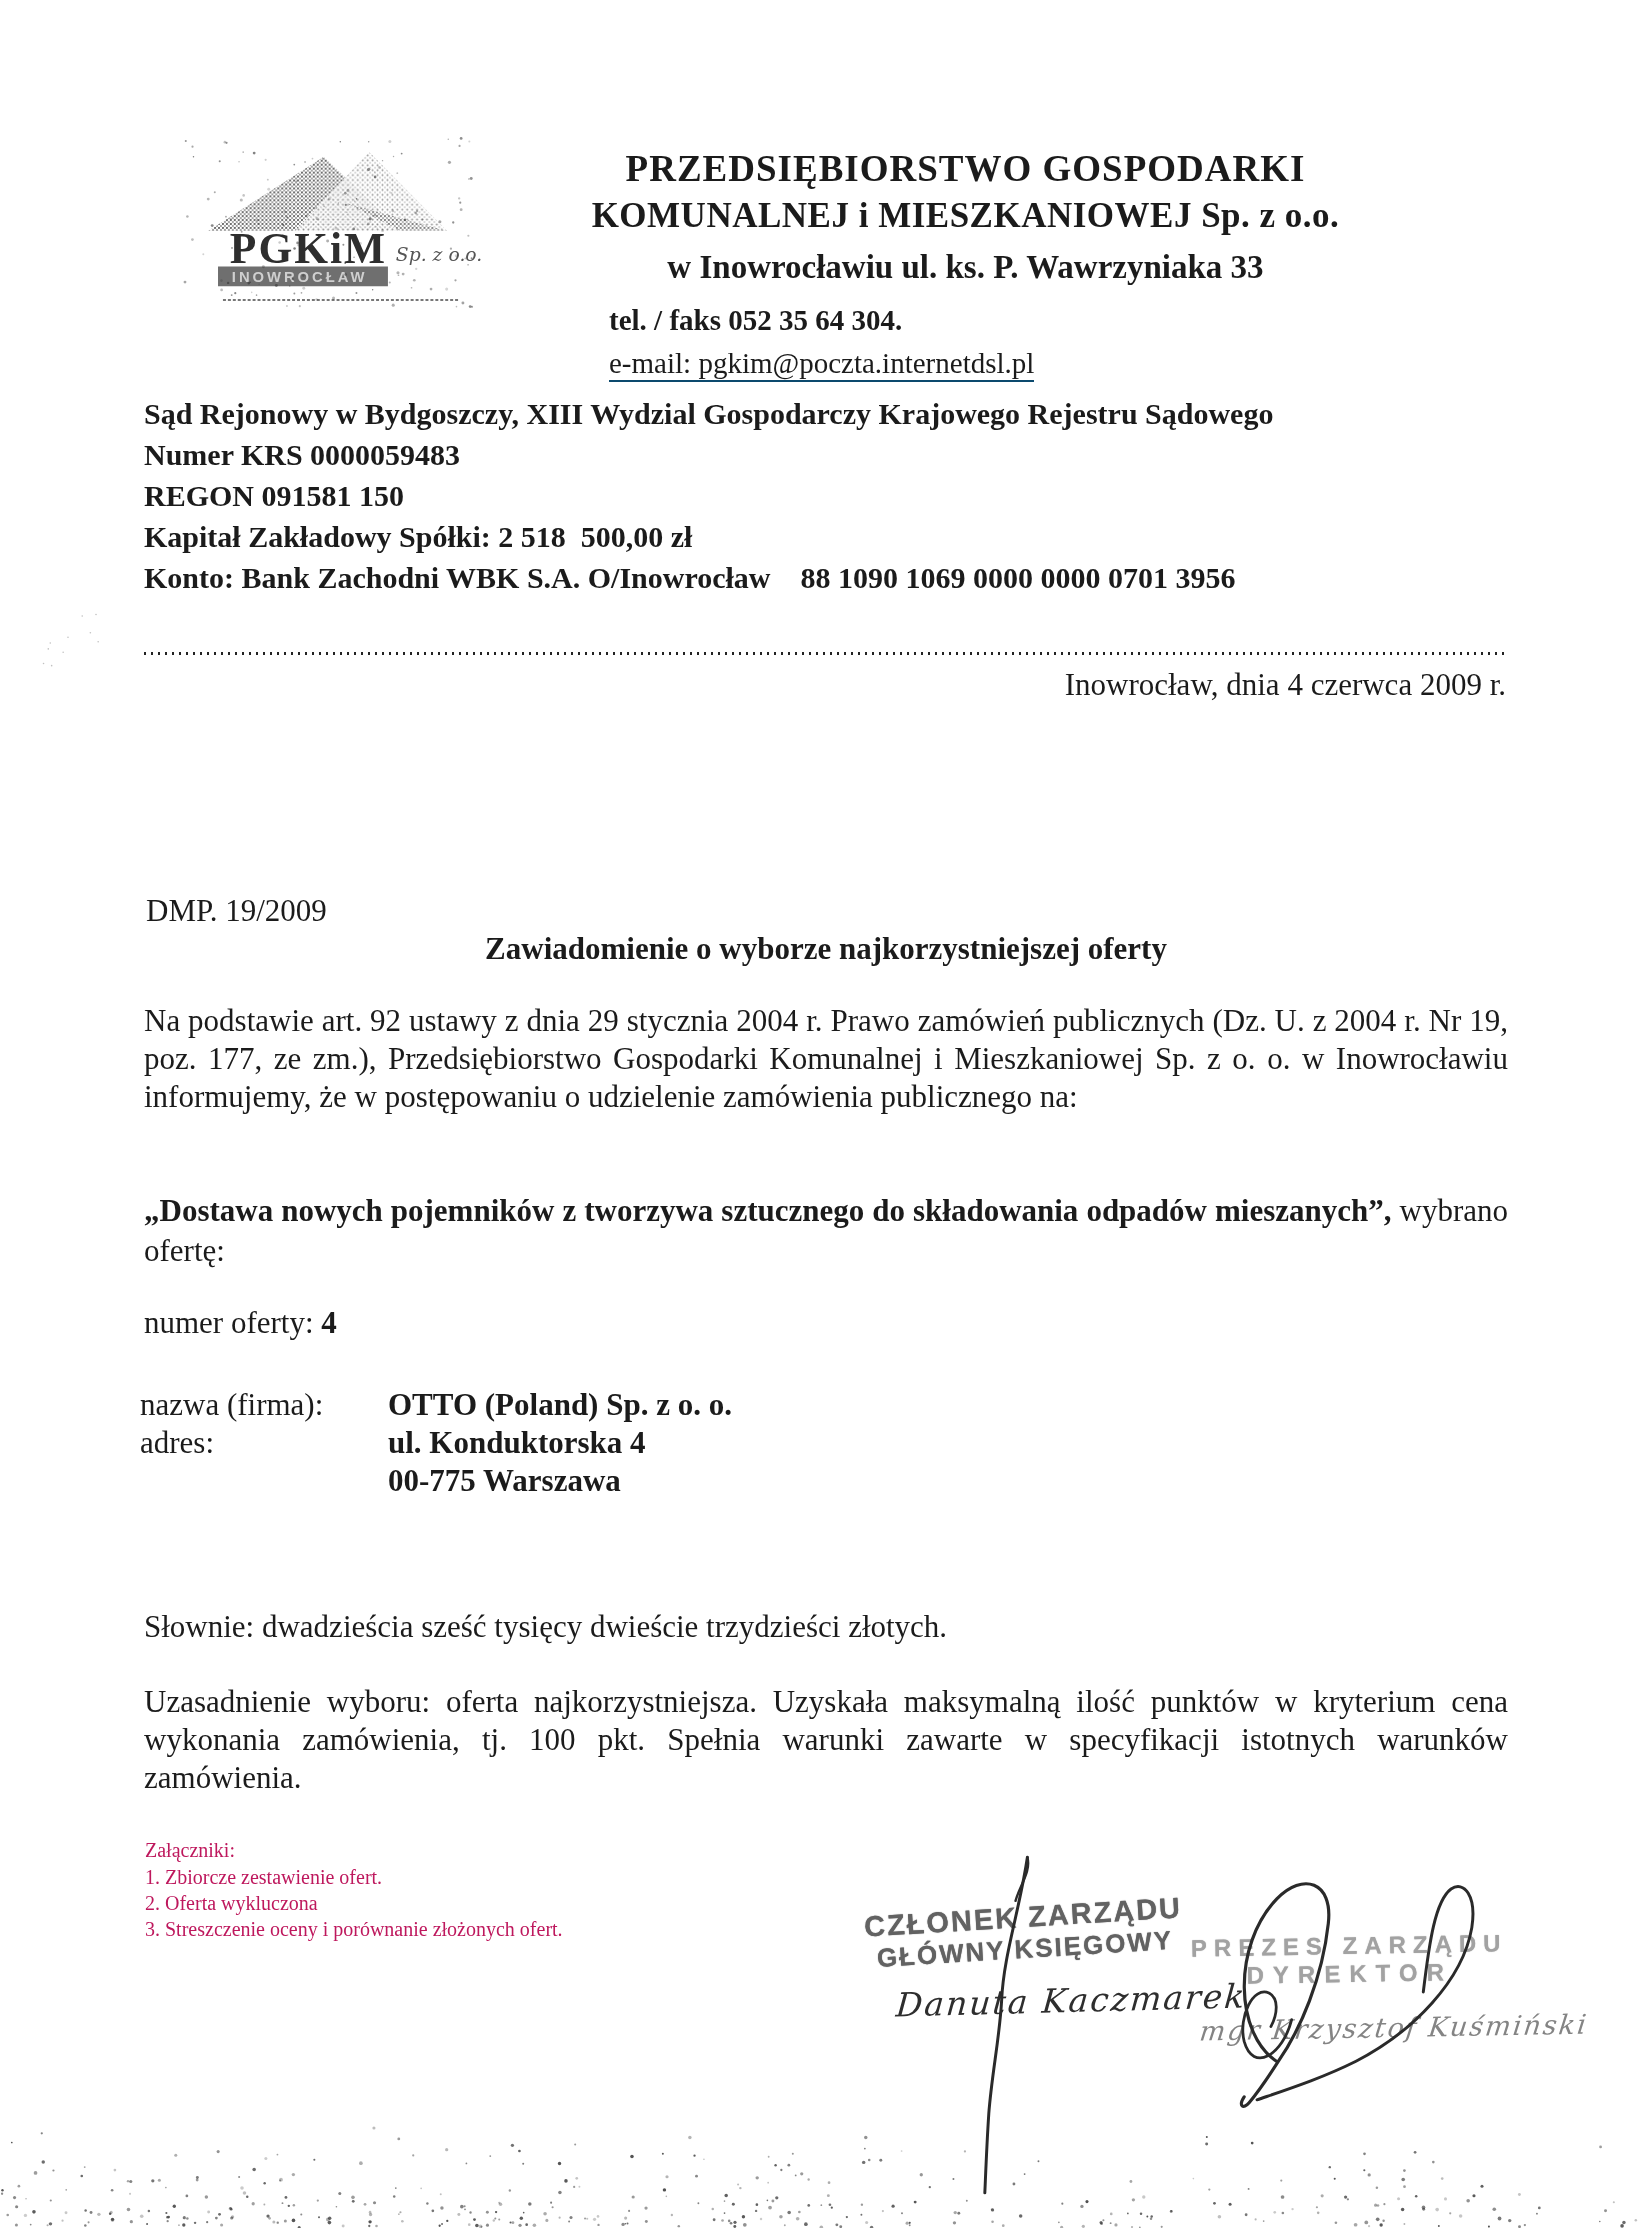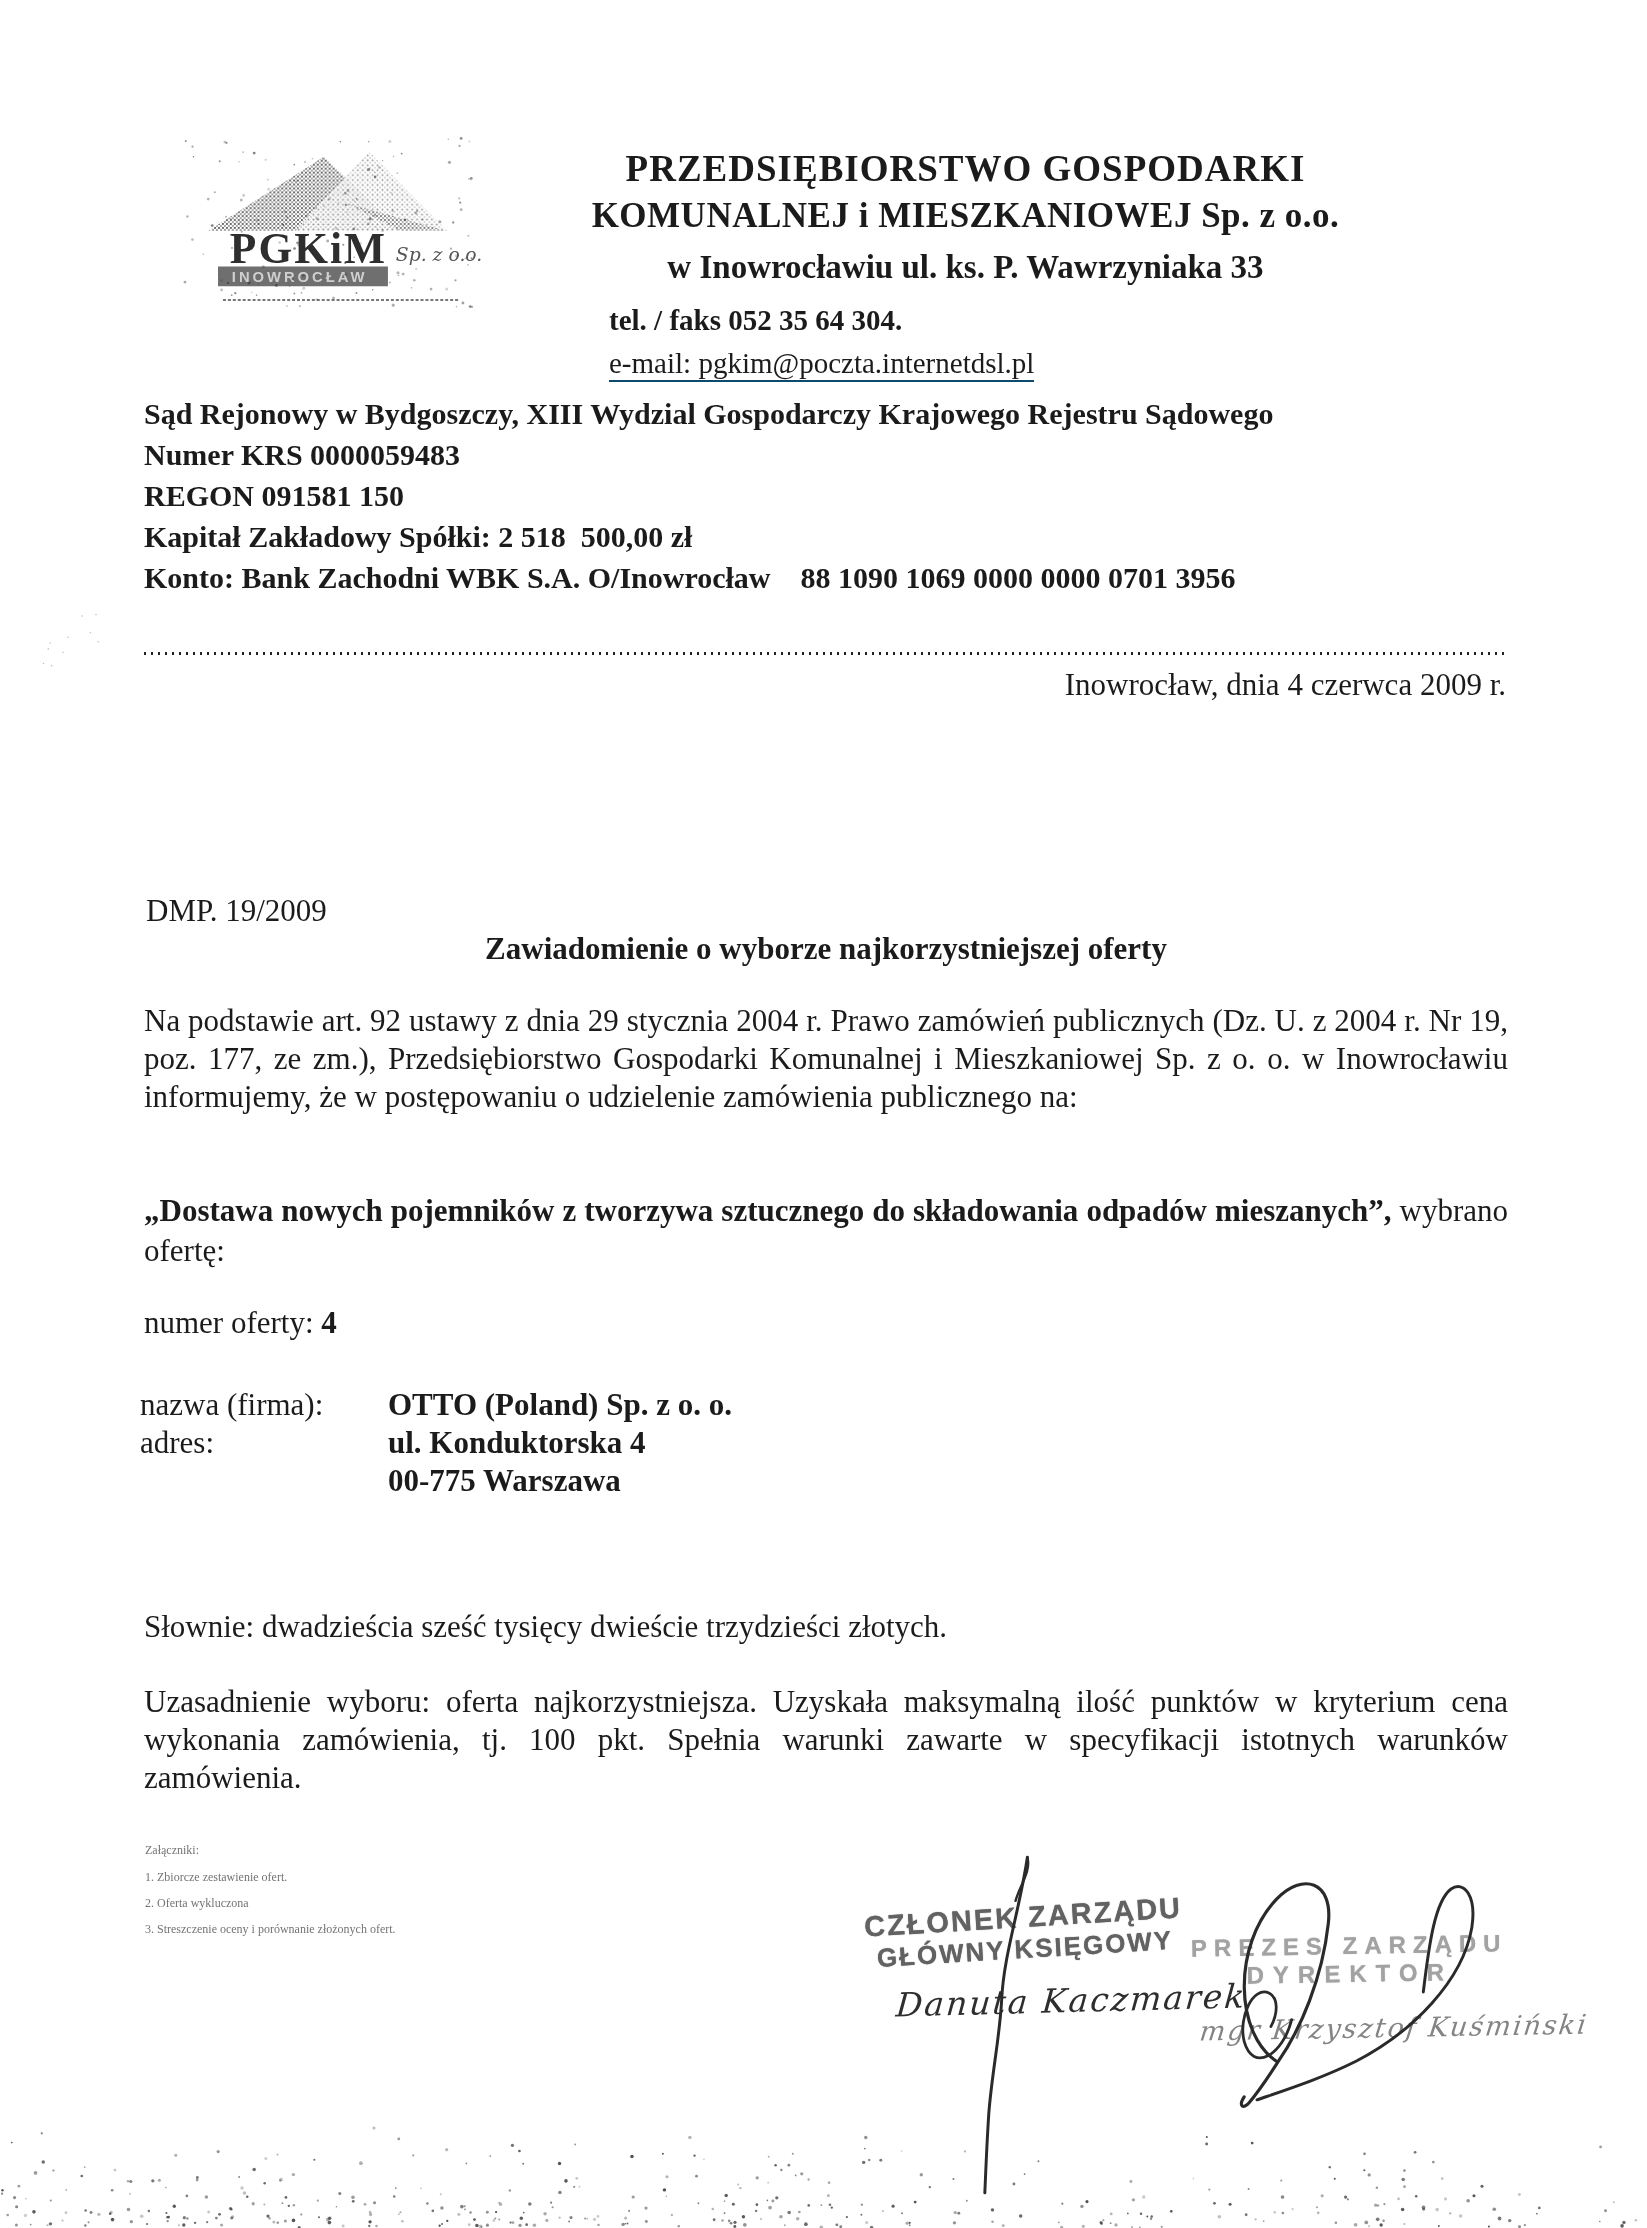--- a/index.html
+++ b/index.html
@@ -40,21 +40,21 @@
   .subject{left:144px;top:1191px;width:1364px;font-size:31px;line-height:40px;text-align:justify;}
   .offer-number{left:144px;top:1305px;font-size:31px;}
   .offer-ident{left:140px;top:1386px;width:1364px;font-size:31px;}
   .offer-ident .row{line-height:38px;}
   .kv-label{display:inline-block;width:248px;}
   .price{left:144px;top:1534px;font-size:31px;}
   .price-words{left:144px;top:1609px;font-size:31px;}
   .justification{left:144px;top:1683px;width:1364px;font-size:31px;line-height:38px;text-align:justify;}
 
   
-  .attachments{left:145px;top:1837px;font-size:12px;line-height:26px;color:#737373;}
+  .attachments{left:145px;top:1837px;font-size:20px;line-height:26px;color:#be185d;}
   .attachments .att-h{margin-bottom:1px;}
 
   
   .stamp{font-family:"Liberation Sans", sans-serif;text-align:center;font-weight:bold;}
   .stamp-left{
     left:853px;top:1901px;width:342px;
     color:#4d4d4d;opacity:.88;transform:rotate(-3.5deg);
     text-shadow:0 0 1px #4d4d4d;
   }
   .stamp-left .l1{font-size:29px;letter-spacing:2px;}

